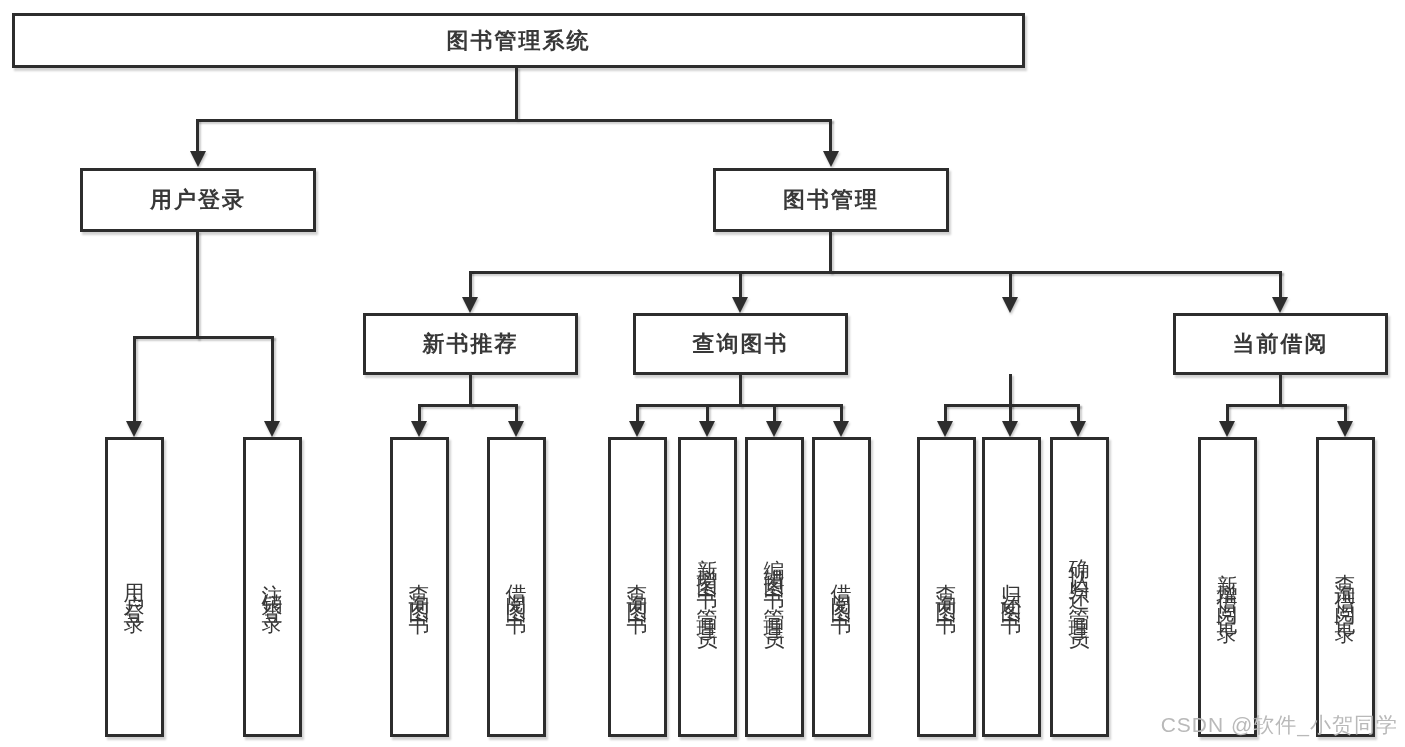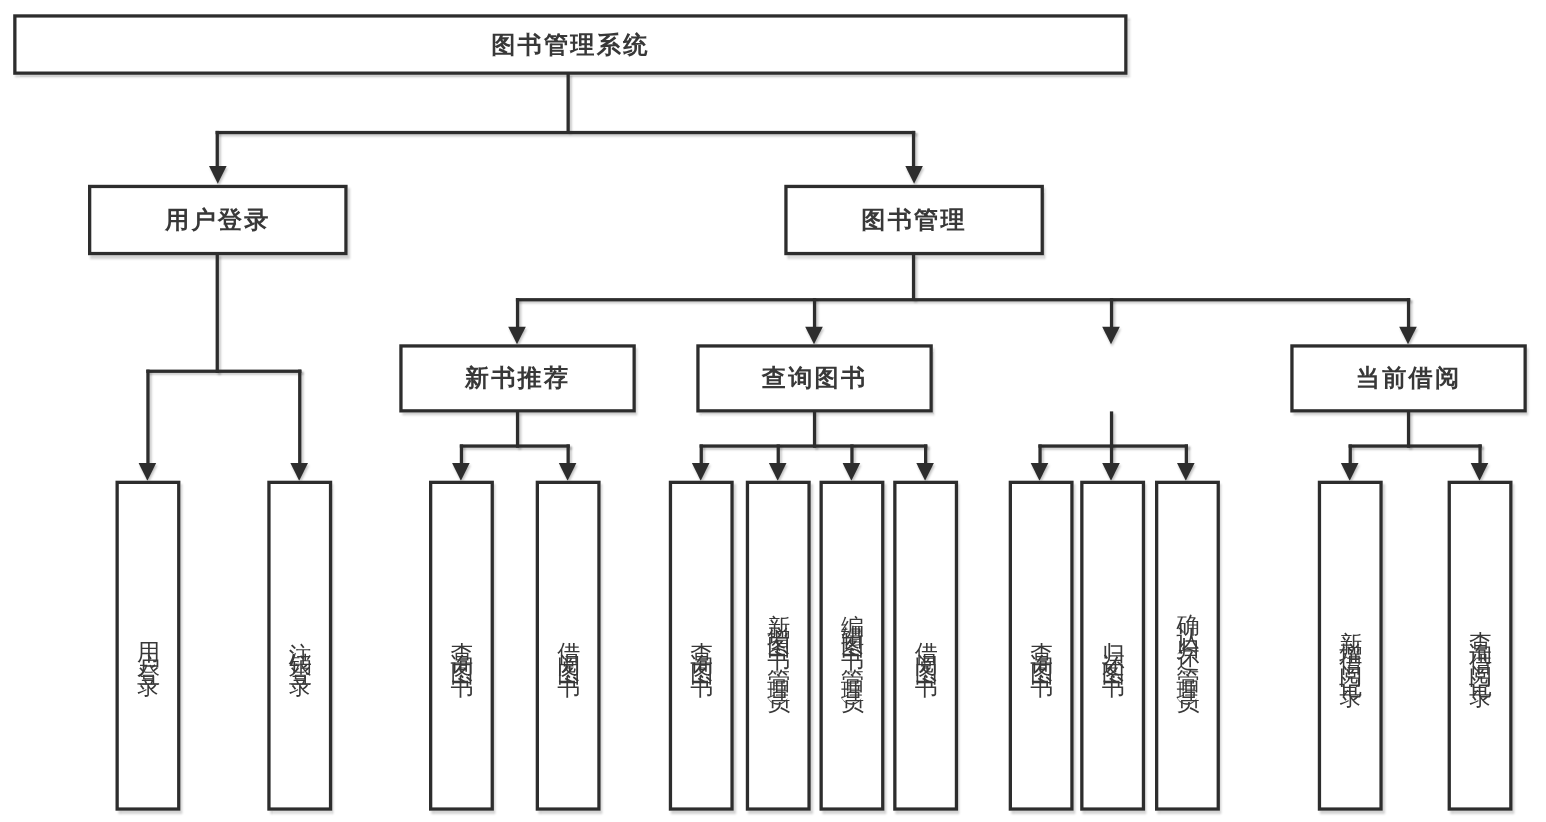--- a/index.html
+++ b/index.html
@@ -192,14 +192,15 @@
     <span class="vlabel">确认归还（管理员）</span>
   </div>
 
   <div class="box vbox" style="left:1198px">
     <span class="vlabel">新增借阅记录</span>
   </div>
   <div class="box vbox" style="left:1316px">
     <span class="vlabel">查询借阅记录</span>
   </div>
 
+  <div class="watermark">CSDN @软件_小贺同学</div>
 
 </div>
 
 </body></html>

